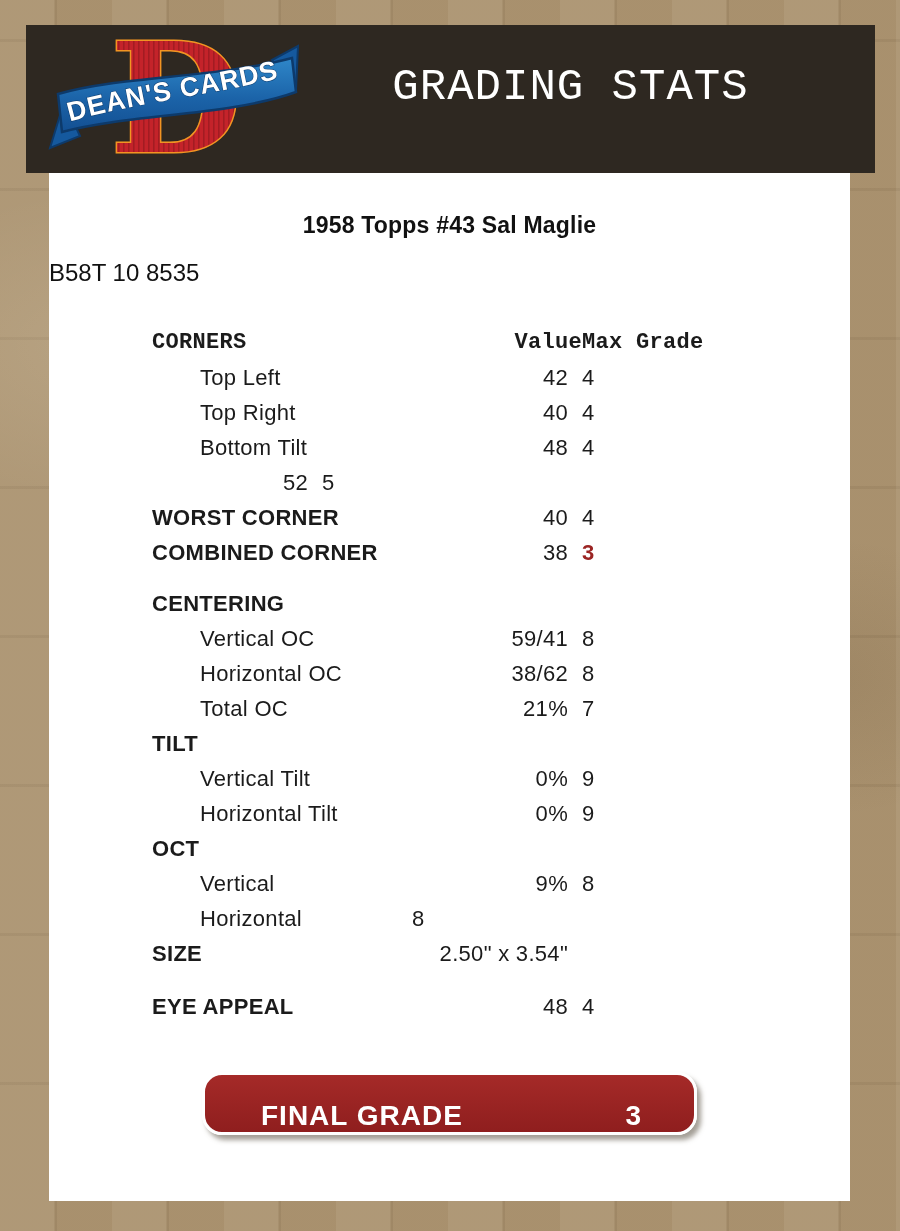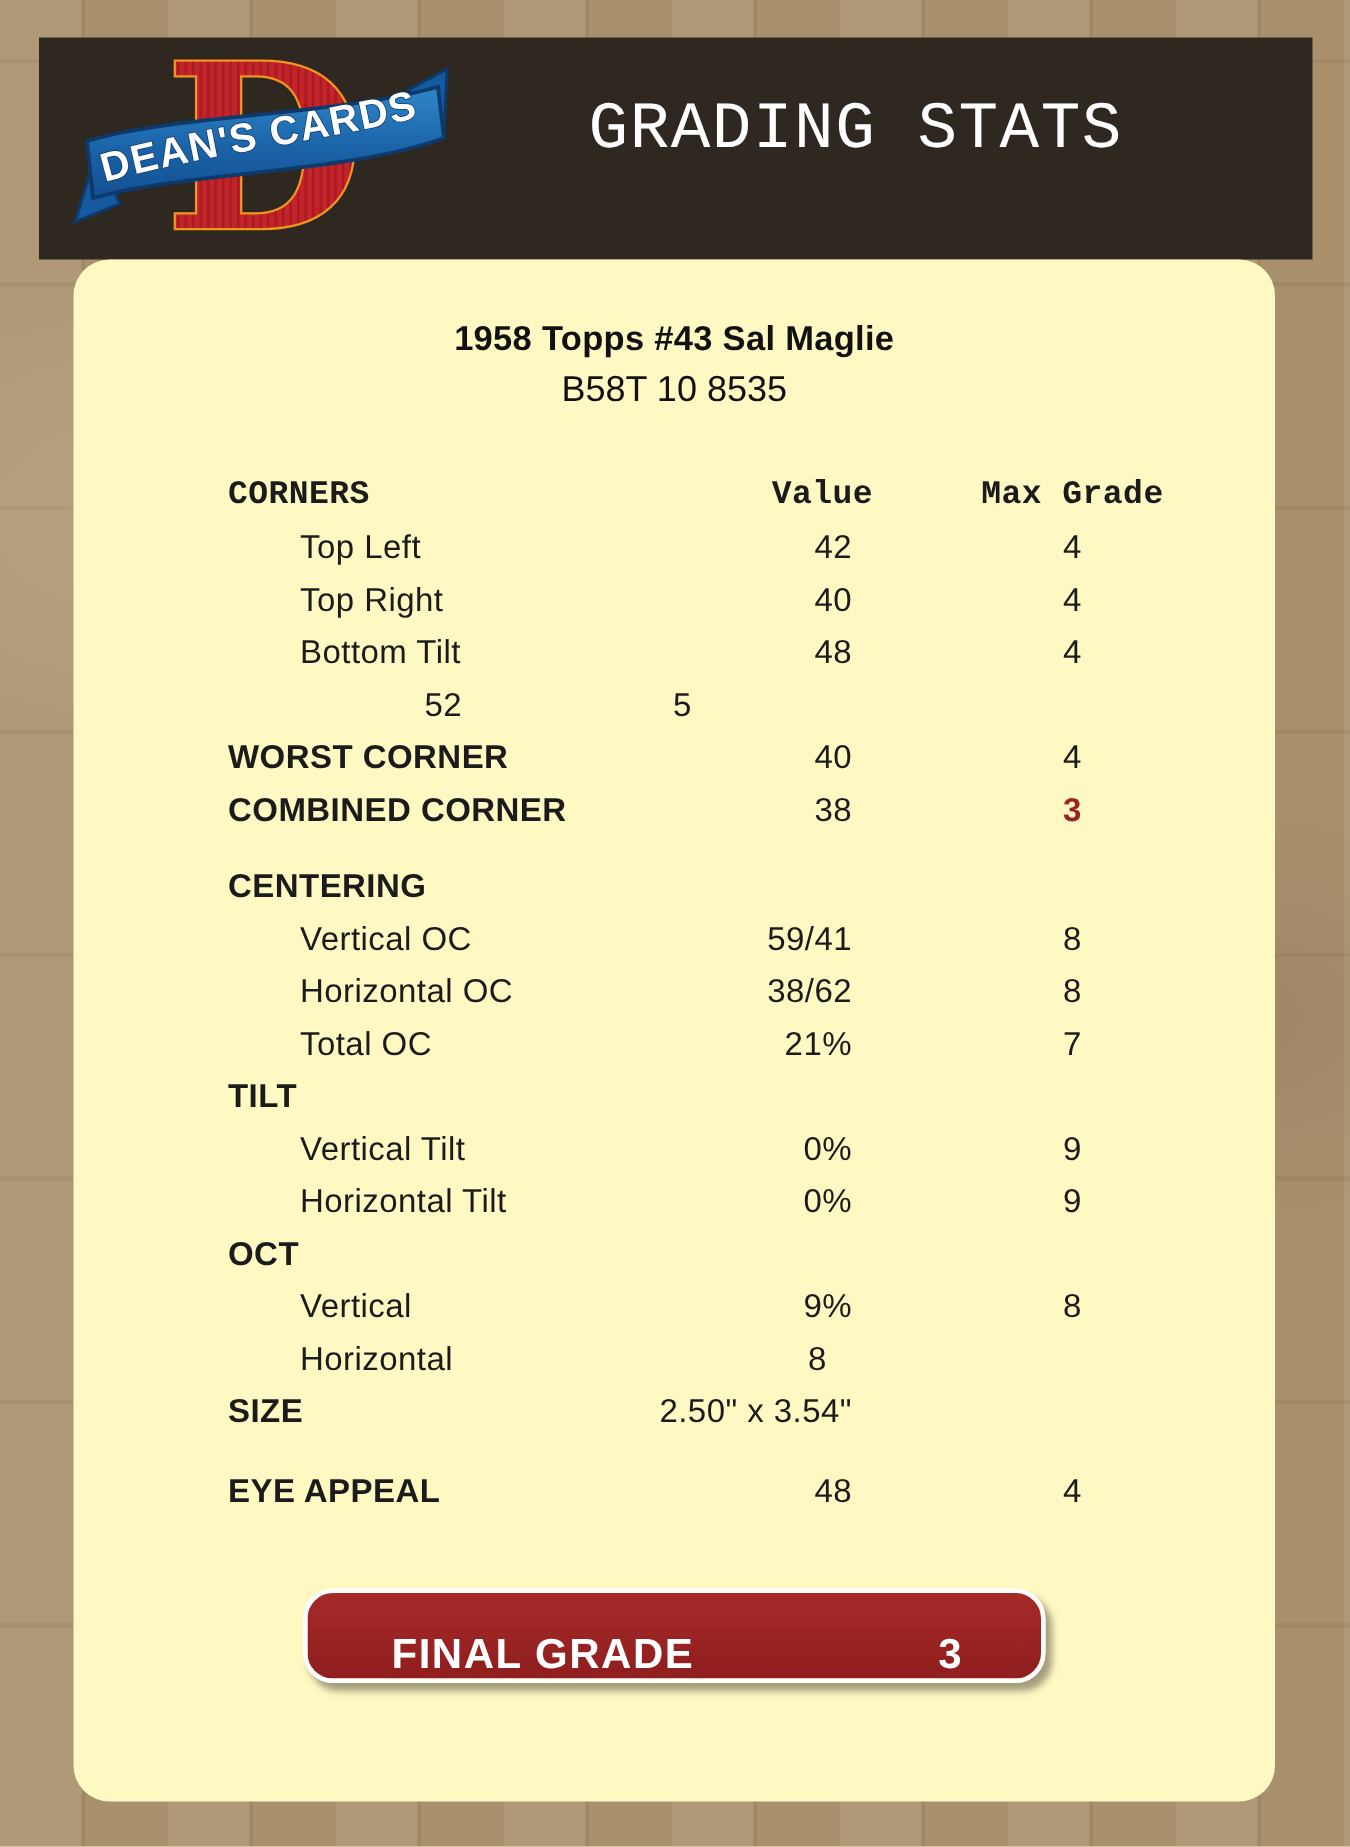--- a/index.html
+++ b/index.html
@@ -26,30 +26,30 @@
     background:#2e2821;
   }
   .logo{ position:absolute; left:22px; top:5px; width:256px; height:140px; }
   .header-titles{
     position:absolute; left:280px; right:40px; top:38px; text-align:center; color:#ffffff;
   }
   .header-title{ font-size:44px; line-height:48px; letter-spacing:1px;font-family:Liberation Mono, monospace; }
   .header-subtitle{ font-size:34px; line-height:40px; margin-top:7px; }
   .panel{
     position:absolute; left:49px; top:173px; width:801px; height:1028px;
-    background:#fef9c3; box-sizing:border-box; padding-top:38px;border-radius:24px;
+    background:#ffffff; box-sizing:border-box; padding-top:38px;
   }
   .card-title{ text-align:center; font-size:23px; font-weight:bold; color:#111;
     height:28px; line-height:28px; letter-spacing:0.2px;}
-  .card-id{ text-align:center; font-size:24px; color:#111; height:28px; line-height:28px; margin-top:7px;}
+  .card-id{ text-align:left; font-size:24px; color:#111; height:28px; line-height:28px; margin-top:20px;}
   .stats{ margin-left:103px; margin-top:38px; width:696px; color:#1b1b1b; }
   .row{ display:flex; height:35px; line-height:35px; font-size:22px; letter-spacing:0.3px; }
   .c1{ width:260px; box-sizing:border-box; text-align:left; }
   .c2{ width:170px; box-sizing:border-box; text-align:right; padding-right:14px; }
-  .c3{ width:266px; box-sizing:border-box; text-align:center; }
+  .c3{ width:266px; box-sizing:border-box; text-align:left; }
   .row.head .c1, .row.head .c2, .row.head .c3{ font-weight:bold;font-family:Liberation Mono, monospace; }
   .row.head .c2{ padding-right:0; }
   .sec .c1{ font-weight:bold; }
   .item .c1{ padding-left:48px; }
   .grade-red{ color:#9b2423; font-weight:bold; }
   .spacer16{ height:16px; } .spacer18{ height:18px; }
   .final-grade{
     margin:48px 0 0 153px; width:495px; height:63px; box-sizing:border-box;
     background:linear-gradient(#a52a28, #8f1e1e);
     border:3px solid #ffffff; border-radius:20px;

